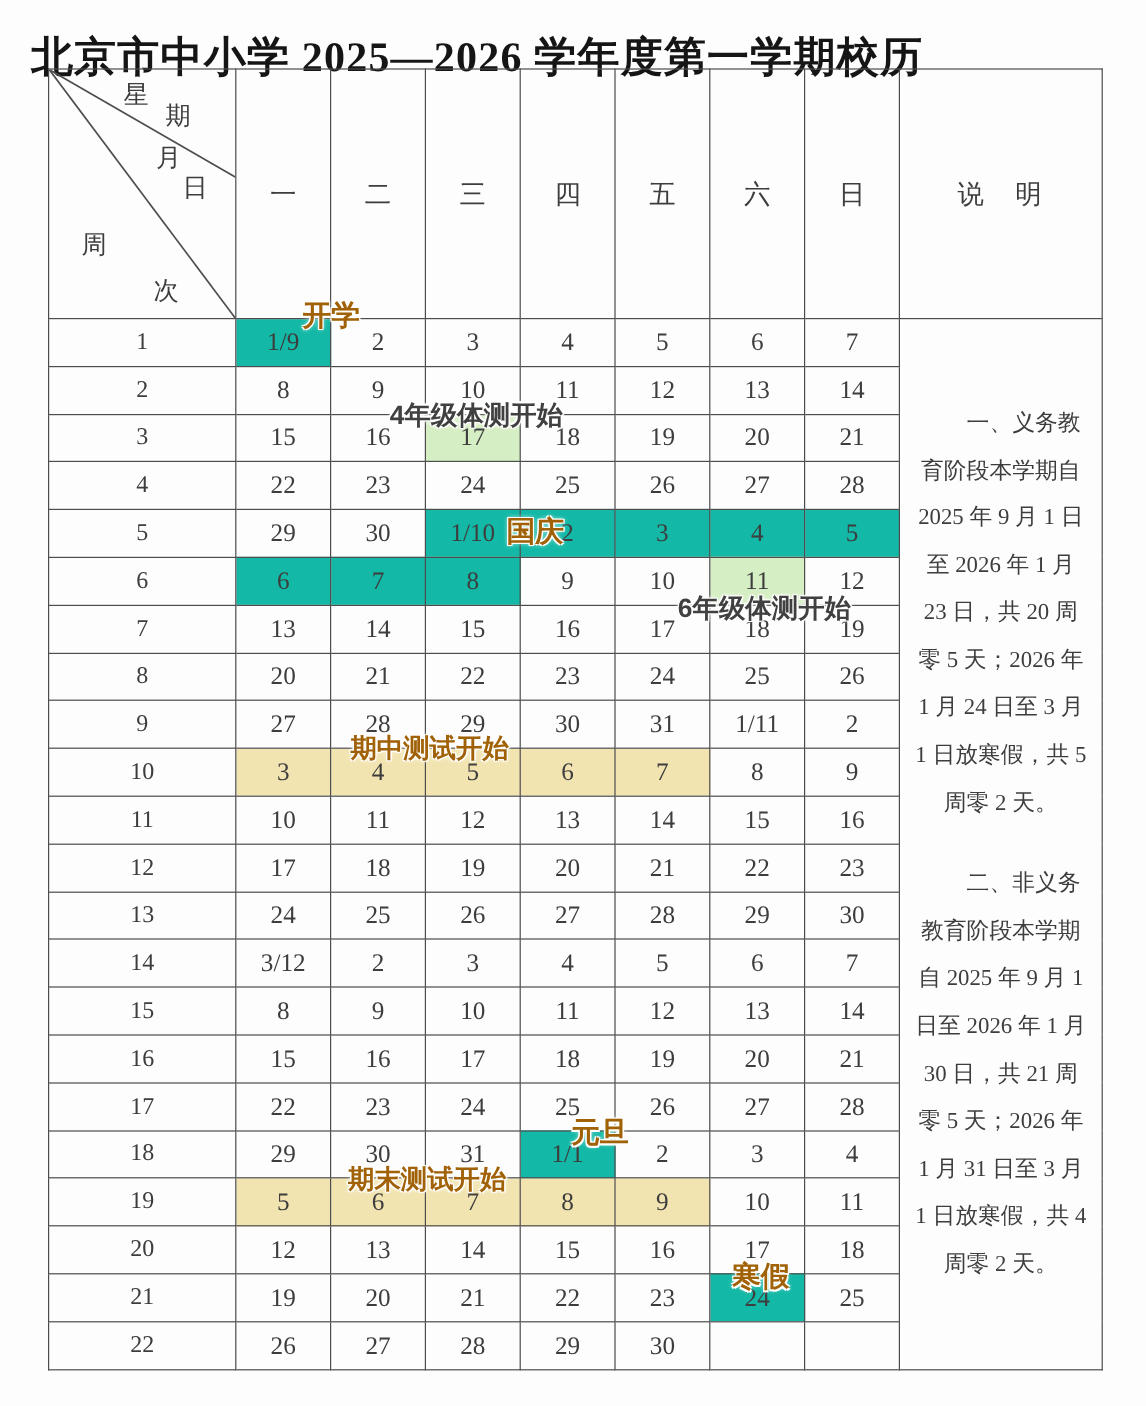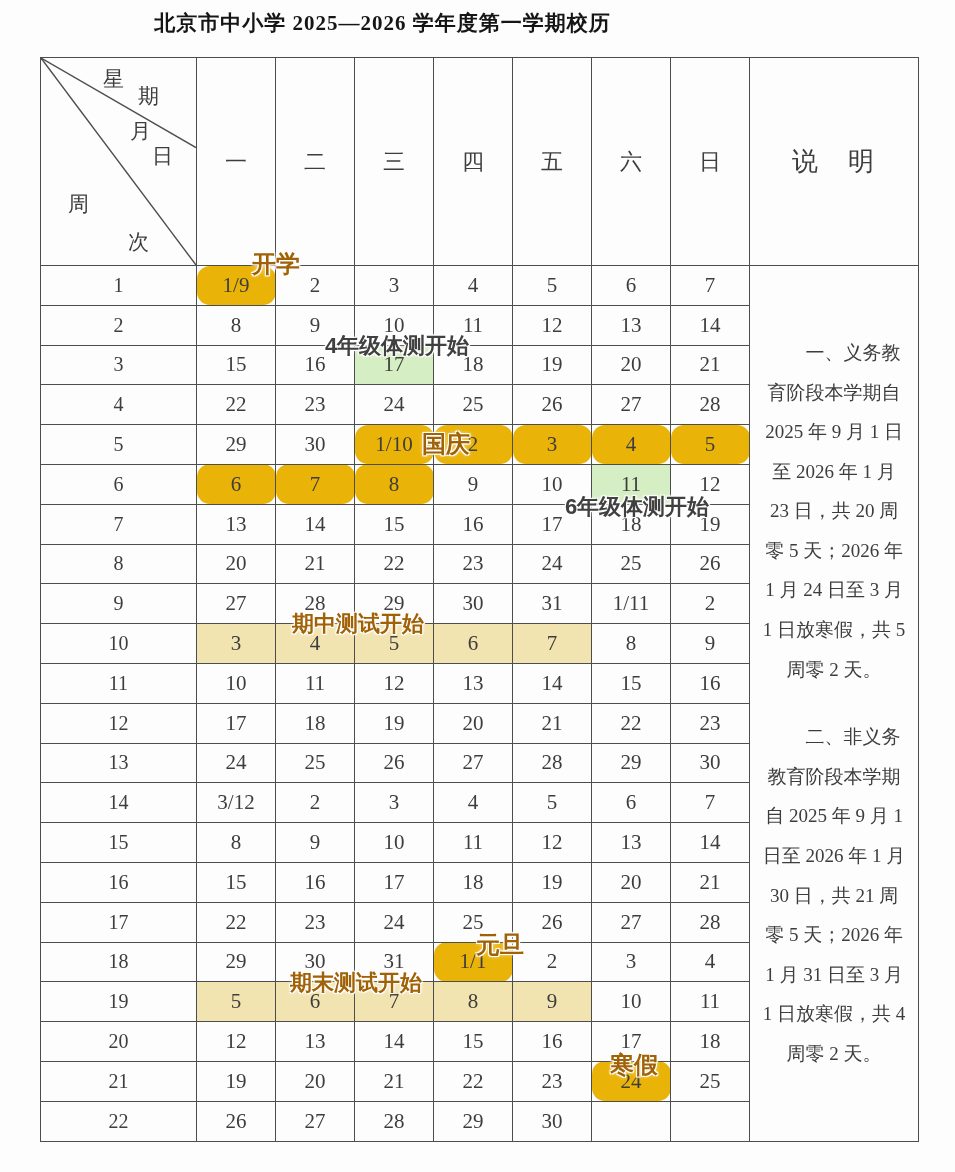--- a/index.html
+++ b/index.html
@@ -7,23 +7,23 @@
     width:955px;height:1172px;
     background:#fdfdfd;
     font-family:"Liberation Serif", serif;
     position:relative;
     overflow:hidden;
   }
   .page{position:absolute;inset:0;}
   .page-title{
     position:absolute;top:8px;left:0;width:763px;
     text-align:center;
-    font-size:21px;font-weight:bold;color:#151515;
+    font-size:35px;font-weight:bold;color:#151515;
     letter-spacing:1px;
-    margin:1px;
+    margin:16px;
   }
   .table-wrap{
     position:absolute;left:40px;top:57px;
     width:878px;
   }
   table.cal{
     border-collapse:collapse;
     table-layout:fixed;
     width:878px;
   }
@@ -44,24 +44,24 @@
     font-size:21px;font-weight:normal;color:#3d3d3d;
     line-height:21px;
   }
   .cl-xing{left:62px;top:11px;}
   .cl-qi{left:97px;top:28px;}
   .cl-yue{left:89px;top:63px;}
   .cl-ri{left:111px;top:88px;}
   .cl-zhou{left:27px;top:136px;}
   .cl-ci{left:87px;top:174px;}
   th.day-head{font-size:22px;font-weight:normal;}
-  th.notes-head{font-size:26px;font-weight:normal;letter-spacing:2px;}
+  th.notes-head{font-size:22px;font-weight:normal;letter-spacing:2px;}
   td.week-cell{font-size:20px;}
   td.day-cell{font-size:21px;}
-  td.hl-red{background:#eab308;border-radius:13px;}
+  td.hl-red{background:#14b8a6;}
   td.hl-green{background:#d6eec3;}
   td.hl-yellow{background:#f2e4b0;}
   td.notes-cell{
     vertical-align:top;
     text-align:justify;
     padding:42px 10px 0 12px;
     font-size:19px;
     line-height:39.6px;
     color:#3d3d3d;
   }

